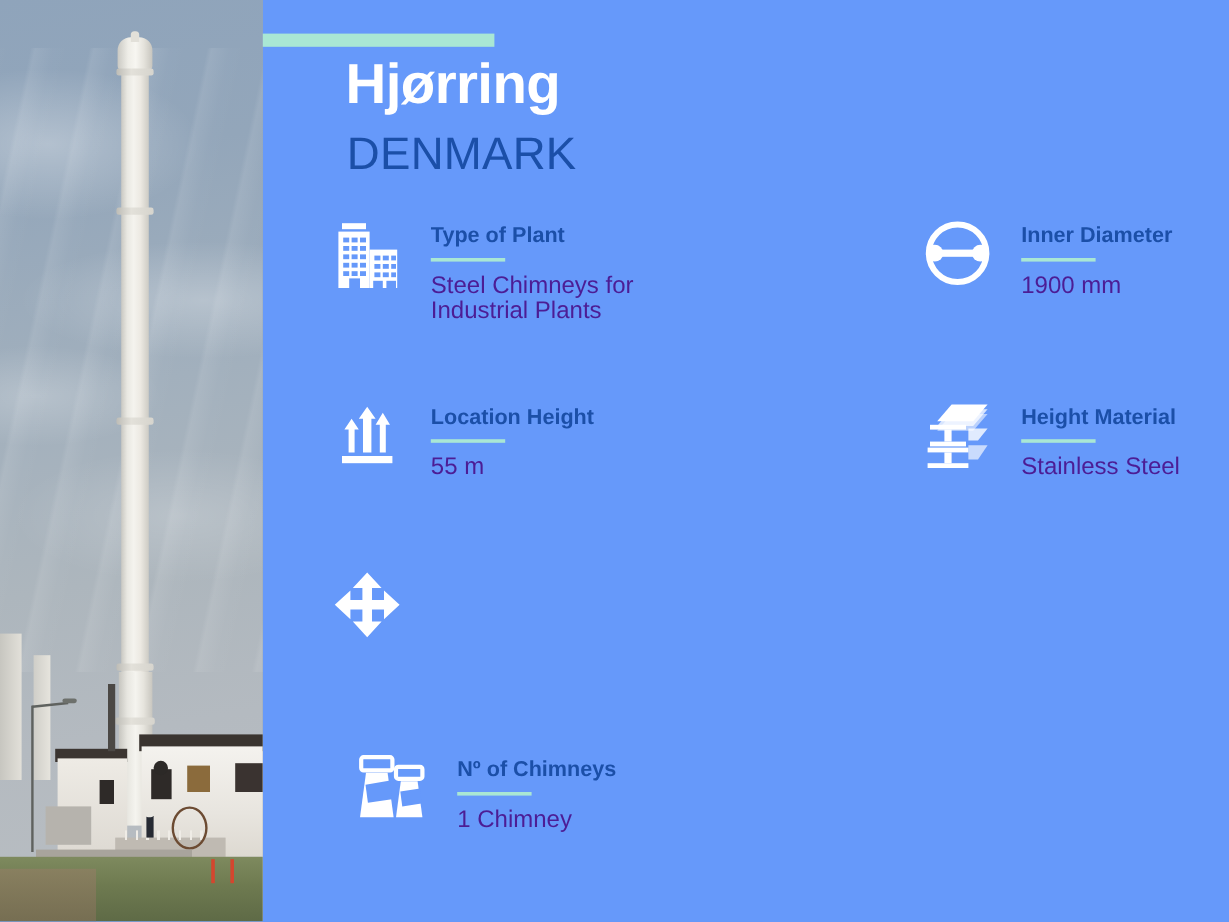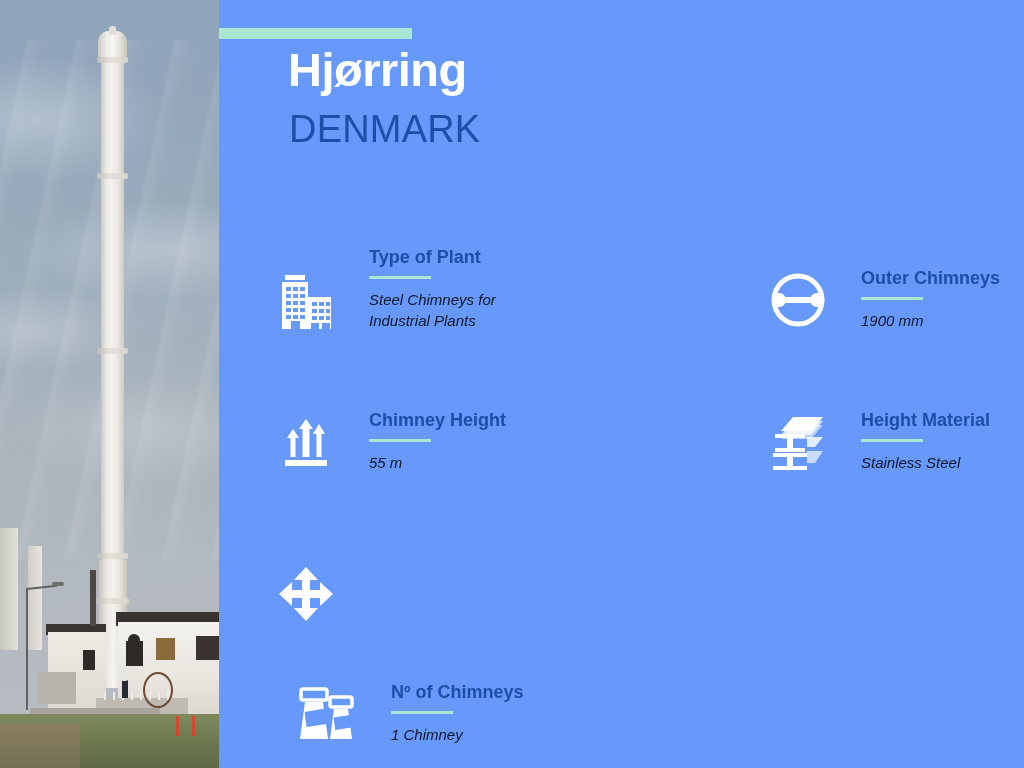--- a/index.html
+++ b/index.html
@@ -331,23 +331,22 @@
     left: 0;
     top: 180px;
     width: 805px;
   }
   .row {
     display: flex;
     width: 805px;
   }
   .cell {
     display: flex;
-    align-items: flex-end;
+    align-items: flex-start;
     box-sizing: border-box;
-    gap: 10px;
   }
   .cell.left  { width: 356px; padding-left: 56px; }
   .cell.right { width: 449px; padding-left: 192px; }
 
   .icon-wrap {
     width: 62px;
     min-width: 62px;
     height: 62px;
     margin-right: 22px;
     display: flex;
@@ -364,25 +363,24 @@
     line-height: 22px;
     white-space: nowrap;
   }
   .label-underline {
     width: 62px;
     height: 3px;
     background: #a9e7d4;
     margin: 8px 0 10px 0;
   }
   .field-value {
-    font-size: 15px;
-    color: #0f172a;
+    font-size: 20px;
+    color: #4c1d95;
     line-height: 21px;
     white-space: pre-line;
-    font-style: italic;
   }
 
   .r1 { height: 151px; }
   .r2 { height: 142px; }
   .r3 { height: 152px; }
   .r4 { height: 120px; padding-left: 22px; }
 </style>
 </head>
 <body>
 
@@ -493,40 +491,40 @@
         <div class="cell right">
           <div class="icon-wrap">
             <svg width="62" height="62" viewBox="0 0 62 62">
               <circle cx="31" cy="31" r="24" fill="none" stroke="#ffffff" stroke-width="5"></circle>
               <rect x="12" y="28" width="38" height="6" fill="#ffffff"></rect>
               <circle cx="12" cy="31" r="7" fill="#ffffff"></circle>
               <circle cx="50" cy="31" r="7" fill="#ffffff"></circle>
             </svg>
           </div>
           <div class="txt">
-            <div class="field-label">Outer Chimneys</div>
+            <div class="field-label">Inner Diameter</div>
             <div class="label-underline"></div>
             <div class="field-value">1900 mm</div>
           </div>
         </div>
       </div>
 
       <div class="row r2">
 
         <div class="cell left">
           <div class="icon-wrap">
             <svg width="62" height="62" viewBox="0 0 62 62" fill="#ffffff">
               <path d="M12 27 L18 18 L24 27 L20.5 27 L20.5 46 L15.5 46 L15.5 27 Z"></path>
               <path d="M24 18 L31 8 L38 18 L34.5 18 L34.5 46 L27.5 46 L27.5 18 Z"></path>
               <path d="M38 23 L44 13 L50 23 L46.5 23 L46.5 46 L41.5 46 L41.5 23 Z"></path>
               <rect x="10" y="49" width="42" height="6"></rect>
             </svg>
           </div>
           <div class="txt">
-            <div class="field-label">Chimney Height</div>
+            <div class="field-label">Location Height</div>
             <div class="label-underline"></div>
             <div class="field-value">55 m</div>
           </div>
         </div>
 
         <div class="cell right">
           <div class="icon-wrap">
             <svg width="62" height="62" viewBox="0 0 62 62" fill="#ffffff">
               <path d="M26 6 L56 6 L44 20 L14 20 Z"></path>
               <path d="M26 10 L56 10 L44 24 L14 24 Z" opacity=".75"></path>

